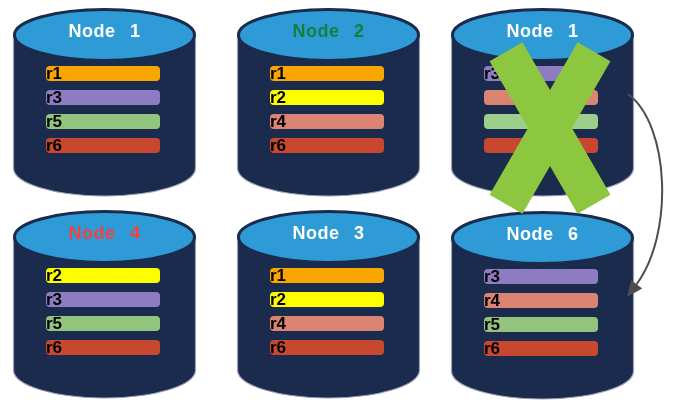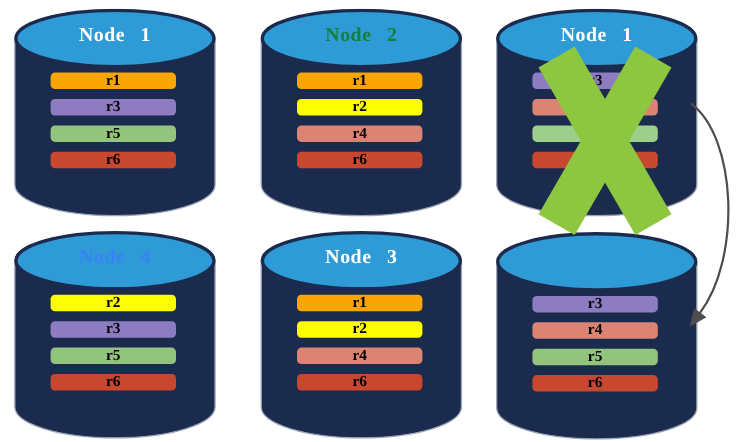--- a/index.html
+++ b/index.html
@@ -1,36 +1,36 @@
 <!DOCTYPE html>
 <html><head>
 <meta charset="utf-8">
 <style>
   html, body { margin: 0; padding: 0; background: #ffffff; }
   .stage {
     position: relative;
     width: 676px;
     height: 402px;
     background: #ffffff;
-    font-family: Liberation Serif, serif;
+    font-family: Liberation Sans, sans-serif;
     overflow: hidden;
   }
   .node { position: absolute; width: 185px; height: 192px; }
   .cyl { position: absolute; left: 0; top: 0; width: 185px; height: 192px; display: block; }
   .cyl-body { stroke: #9aa3b5; stroke-width: 1.2; }
   .cyl-top  { stroke: #1B2B4D; stroke-width: 3; }
   .node-title {
     position: absolute; top: 13px; left: 0; width: 100%;
     text-align: center; font-weight: bold; font-size: 18px;
     word-spacing: 9px; letter-spacing: 0.5px;
   }
   .bars { position: absolute; top: 58px; left: 34px; width: 114px; }
   .bar {
     height: 15px; border-radius: 4px; margin-bottom: 9px;
-    text-align: center; font-weight: bold; font-size: 14px;
+    font-weight: bold; font-size: 17px;
     line-height: 15px;
   }
   .x-overlay { position: absolute; left: 480px; top: 42px; width: 140px; height: 172px; z-index: 5; }
   .failover-arrow { position: absolute; left: 596px; top: 80px; width: 80px; height: 230px; z-index: 6; }
   .failover-arrow path { fill: none; stroke-width: 2; }
 </style>
 </head>
 <body>
 
 <div class="stage">
@@ -75,21 +75,21 @@
       <div class="bar" style="background: rgb(156, 206, 140);"><span style="color: rgb(0, 0, 0);"></span></div>
       <div class="bar" style="background: rgb(200, 71, 47);"><span style="color: rgb(0, 0, 0);"></span></div>
     </div>
   </div>
 
   <div class="node" style="left:12px; top:210px;">
     <svg class="cyl" viewBox="0 0 185 192">
       <path class="cyl-body" d="M 1.5 27 V 160 A 91 28 0 0 0 183.5 160 V 27 A 91 25.5 0 0 0 1.5 27 Z" style="fill: rgb(27, 43, 77);"></path>
       <ellipse class="cyl-top" cx="92.5" cy="27" rx="90" ry="25.5" style="fill: rgb(46, 155, 214);"></ellipse>
     </svg>
-    <div class="node-title" style="color: #3b82f6;">Node 4</div>
+    <div class="node-title" style="color: #ef4444;">Node 4</div>
     <div class="bars">
       <div class="bar" style="background: rgb(253, 255, 0);"><span style="color: rgb(0, 0, 0);">r2</span></div>
       <div class="bar" style="background: rgb(142, 124, 195);"><span style="color: rgb(0, 0, 0);">r3</span></div>
       <div class="bar" style="background: rgb(147, 196, 125);"><span style="color: rgb(0, 0, 0);">r5</span></div>
       <div class="bar" style="background: rgb(200, 71, 47);"><span style="color: rgb(0, 0, 0);">r6</span></div>
     </div>
   </div>
 
   <div class="node" style="left:236px; top:210px;">
     <svg class="cyl" viewBox="0 0 185 192">
@@ -103,20 +103,21 @@
       <div class="bar" style="background: rgb(219, 132, 115);"><span style="color: rgb(0, 0, 0);">r4</span></div>
       <div class="bar" style="background: rgb(200, 71, 47);"><span style="color: rgb(0, 0, 0);">r6</span></div>
     </div>
   </div>
 
   <div class="node" style="left:450px; top:211px;">
     <svg class="cyl" viewBox="0 0 185 192">
       <path class="cyl-body" d="M 1.5 27 V 160 A 91 28 0 0 0 183.5 160 V 27 A 91 25.5 0 0 0 1.5 27 Z" style="fill: rgb(27, 43, 77);"></path>
       <ellipse class="cyl-top" cx="92.5" cy="27" rx="90" ry="25.5" style="fill: rgb(46, 155, 214);"></ellipse>
     </svg>
+    <div class="node-title" style="color: rgb(255, 255, 255);">Node 6</div>
     <div class="bars">
       <div class="bar" style="background: rgb(142, 124, 195);"><span style="color: rgb(0, 0, 0);">r3</span></div>
       <div class="bar" style="background: rgb(219, 132, 115);"><span style="color: rgb(0, 0, 0);">r4</span></div>
       <div class="bar" style="background: rgb(147, 196, 125);"><span style="color: rgb(0, 0, 0);">r5</span></div>
       <div class="bar" style="background: rgb(200, 71, 47);"><span style="color: rgb(0, 0, 0);">r6</span></div>
     </div>
   </div>
 
   <svg class="x-overlay" viewBox="0 0 140 172">
     <g transform="rotate(30 70 86)">

